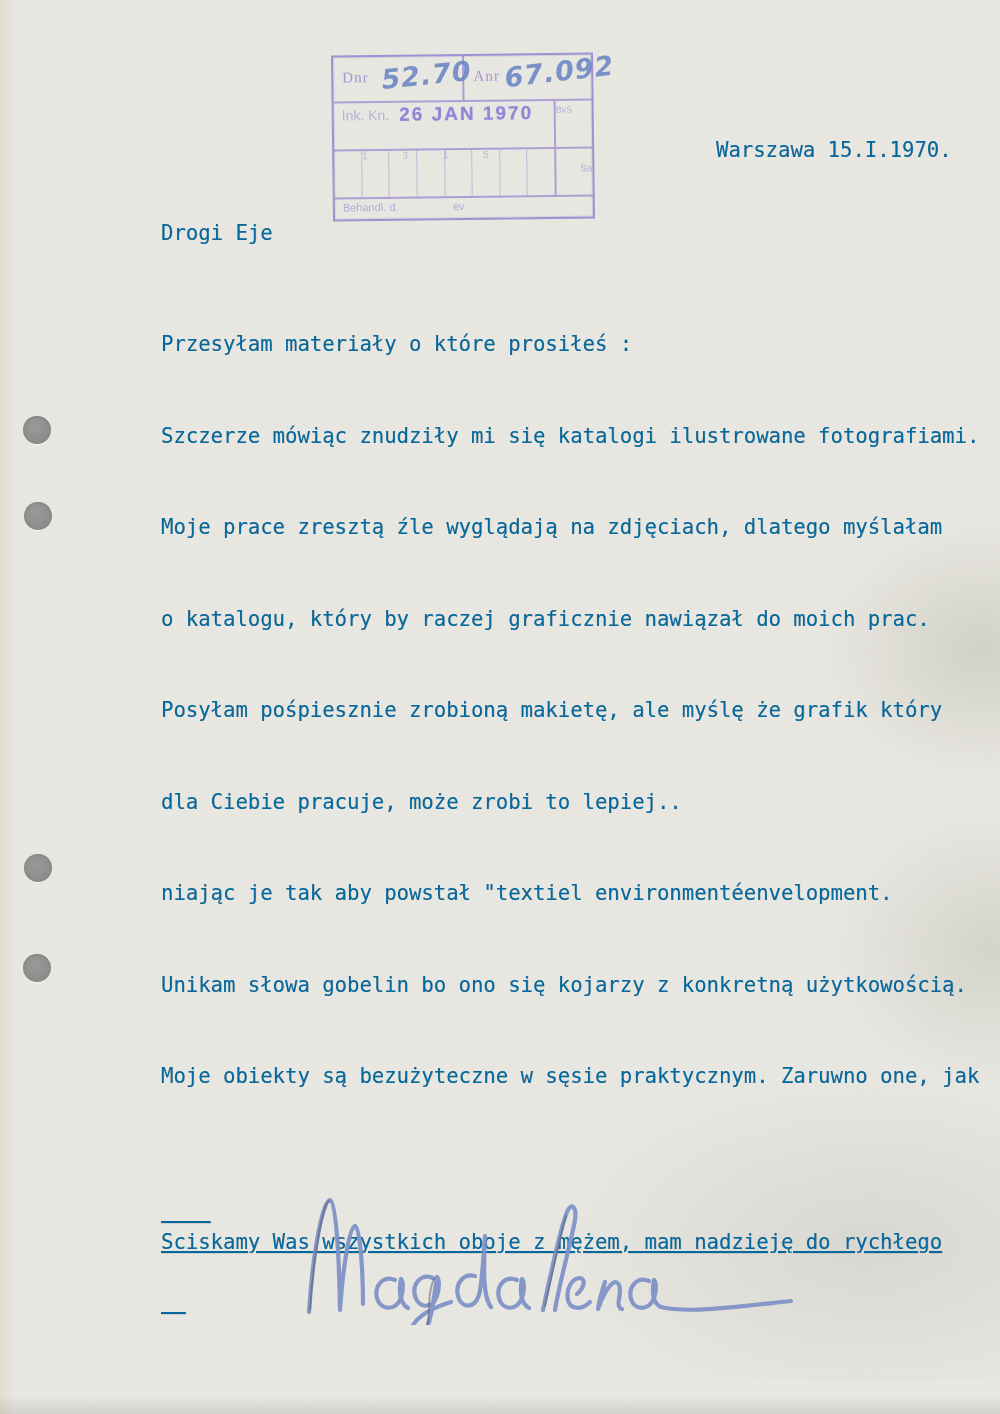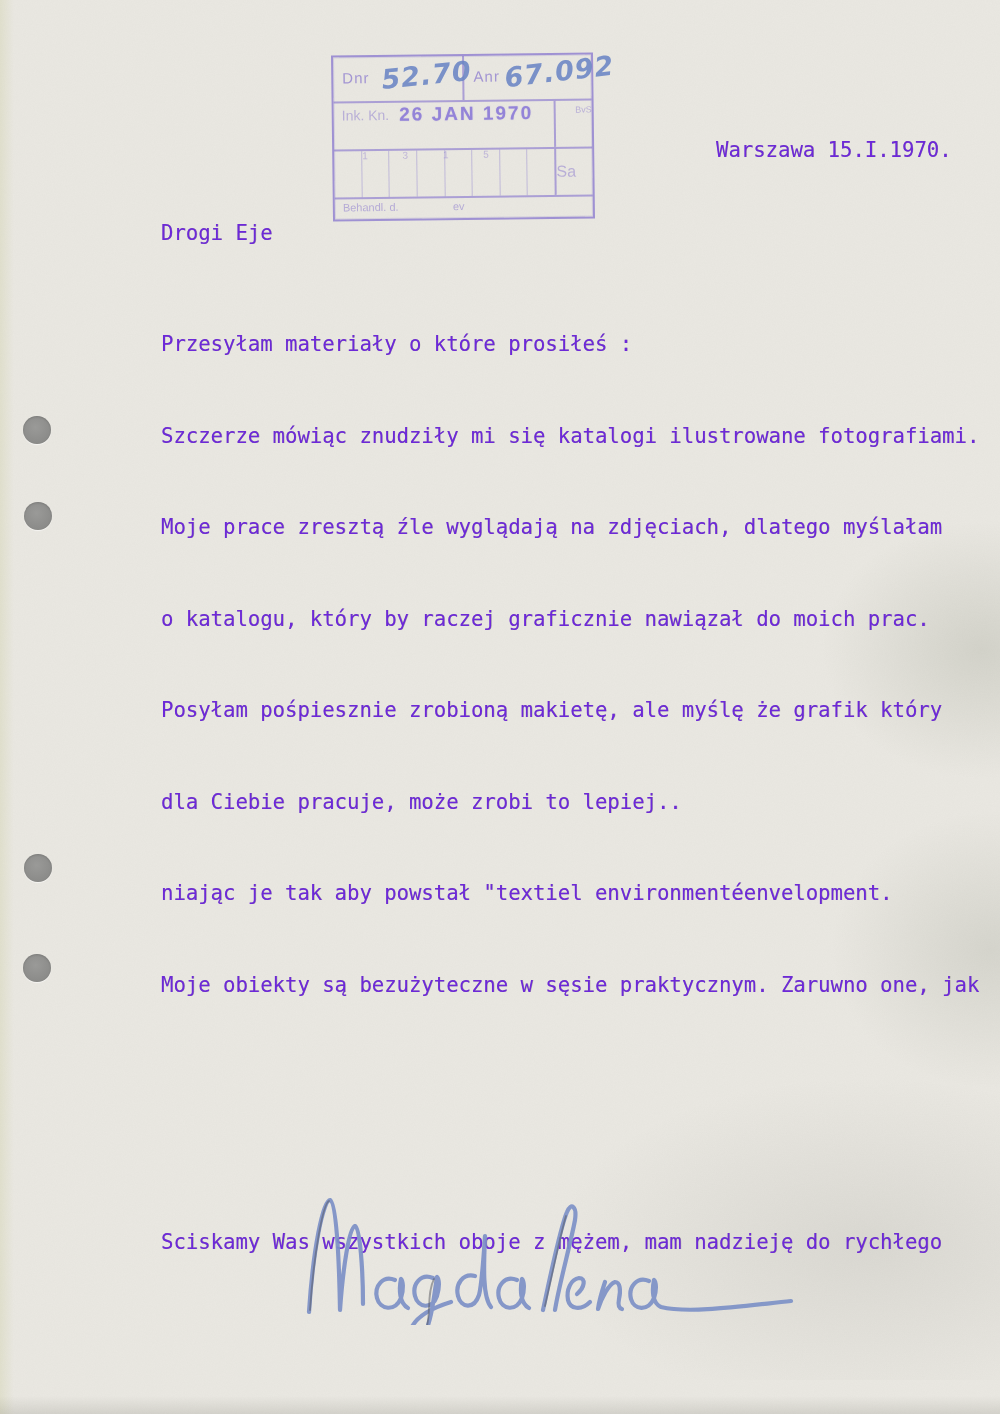--- a/index.html
+++ b/index.html
@@ -20,52 +20,52 @@
     background:linear-gradient(rgba(110,110,100,0),rgba(110,110,100,.18));}
   .noise{position:absolute;left:0;top:0;pointer-events:none;}
 
   
   .hole{position:absolute;width:28px;height:28px;border-radius:50%;
     background:radial-gradient(circle at 45% 40%,#9a9a98,#8b8b89 70%,#77776f 100%);
     box-shadow:0 1px 1px rgba(255,255,255,.6), inset 0 1px 2px rgba(0,0,0,.15);}
 
   
   .tw{position:absolute;white-space:pre;font-family:"DejaVu Sans Mono",monospace;
-    font-size:20.6px;color:#6d28d9;text-shadow:.35px .35px 0 rgba(66,72,56,.38);}
+    font-size:20.6px;color:#0369a1;text-shadow:.35px .35px 0 rgba(66,72,56,.38);}
   .date-line{left:716px;top:138px;}
   .salutation{left:161px;top:221px;}
   .body-block{left:161px;top:268px;line-height:30.5px;}
-  .closing-block{left:161px;top:1166px;line-height:30.5px;}
+  .closing-block{left:161px;top:1166px;line-height:30.5px;text-decoration:underline;}
 
   
   .stamp{position:absolute;left:332px;top:54px;width:258px;height:162px;
     transform:rotate(-0.7deg);border:2.5px solid rgba(130,112,205,.72);
     box-shadow:inset 0 0 0 1px rgba(130,112,205,.18);
     color:rgba(130,112,205,.85);font-family:"Liberation Sans",sans-serif;}
   .s-row1{height:44px;border-bottom:2px solid rgba(130,112,205,.6);display:flex;}
   .s-c{position:relative;}
   .s-dnr{flex:1.02;border-right:2px solid rgba(130,112,205,.6);}
   .s-anr{flex:1;}
-  .s-lbl{position:absolute;left:9px;top:12px;font-size:15px;letter-spacing:1px;opacity:.8;}
+  .s-lbl{position:absolute;left:9px;top:12px;font-size:15px;letter-spacing:1px;opacity:.8;font-family:Liberation Serif, serif;}
   .hw{position:absolute;font-family:"DejaVu Sans",sans-serif;font-style:italic;
     color:#6b86c5;font-weight:bold;opacity:.88;}
   .hw-dnr{left:48px;top:3px;font-size:27px;transform:rotate(-5deg);letter-spacing:1px;}
   .hw-anr{left:40px;top:1px;font-size:27px;transform:rotate(-6deg);letter-spacing:1px;}
   .s-row2{height:46px;border-bottom:2px solid rgba(130,112,205,.6);display:flex;}
   .s-ink{flex:1;border-right:2px solid rgba(130,112,205,.6);padding-left:8px;}
   .s-ink-lbl{font-size:14px;opacity:.55;display:inline-block;}
   .s-datestamp{display:inline-block;margin-left:10px;font-size:19px;font-weight:bold;
     letter-spacing:2px;color:rgba(138,120,215,.8);transform:translateY(1px);
     text-shadow:0 0 1px rgba(138,120,215,.5);}
-  .s-small{width:36px;font-size:9px;text-align:right;padding-top:4px;opacity:.55;}
+  .s-small{width:36px;font-size:9px;text-align:left;padding-top:4px;opacity:.55;}
   .s-row3{height:46px;border-bottom:2px solid rgba(130,112,205,.6);display:flex;position:relative;}
   .s-grid{flex:1;display:flex;border-right:2px solid rgba(130,112,205,.6);}
   .s-gc{flex:1;border-right:1px solid rgba(130,112,205,.38);}
   .s-gc:last-child{border-right:none;}
-  .s-sa{width:36px;font-size:16px;text-align:left;padding-top:14px;opacity:.55;}
+  .s-sa{width:36px;font-size:10px;text-align:right;padding-top:14px;opacity:.55;}
   .s-digits{position:absolute;left:28px;top:-1px;font-size:10px;letter-spacing:16px;opacity:.5;}
   .s-row4{height:19px;position:relative;font-size:11px;opacity:.6;}
   .s-beh{position:absolute;left:8px;top:2px;}
   .s-ev{position:absolute;left:118px;top:2px;}
 
   .signature{position:absolute;left:293px;top:1190px;pointer-events:none;}
 </style>
 </head>
 <body>
 
@@ -131,20 +131,21 @@
   <div class="tw salutation">Drogi Eje</div>
 
   <div class="tw body-block">
     <div>Przesyłam materiały o które prosiłeś :</div>
     <div>Szczerze mówiąc znudziły mi się katalogi ilustrowane fotografiami.</div>
     <div>Moje prace zresztą źle wyglądają na zdjęciach, dlatego myślałam</div>
     <div>o katalogu, który by raczej graficznie nawiązał do moich prac.</div>
     <div>Posyłam pośpiesznie zrobioną makietę, ale myślę że grafik który</div>
     <div>dla Ciebie pracuje, może zrobi to lepiej..</div>
     <div>niając je tak aby powstał "textiel environmentéenvelopment.</div>
+    <div>Unikam słowa gobelin bo ono się kojarzy z konkretną użytkowością.</div>
     <div>Moje obiekty są bezużyteczne w sęsie praktycznym. Zaruwno one, jak</div>
     
     
     
     
     
     
     
     
     

